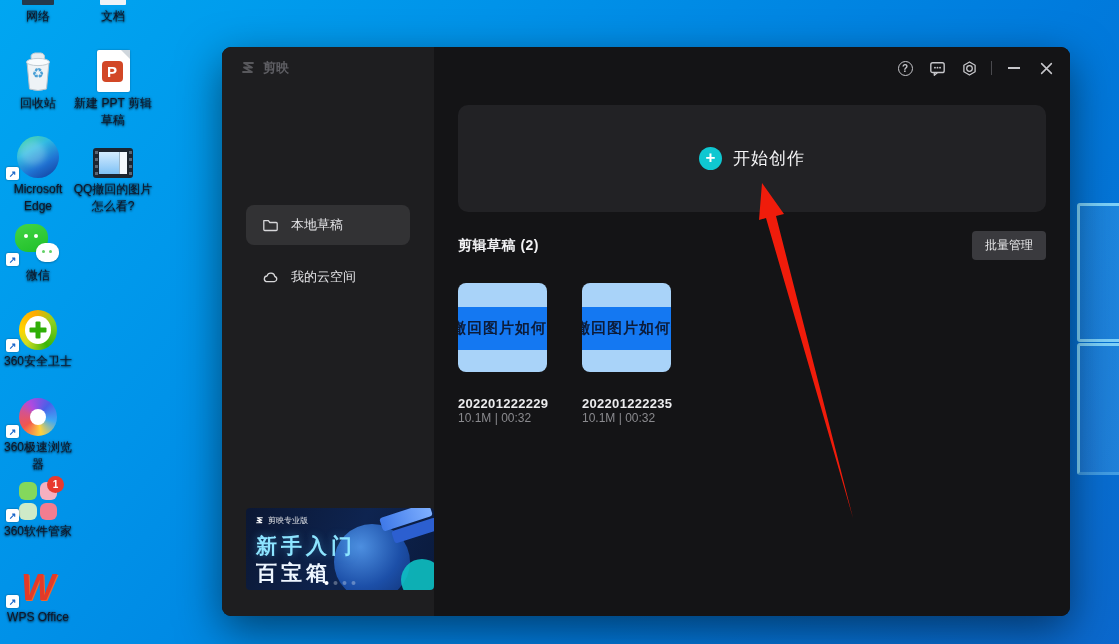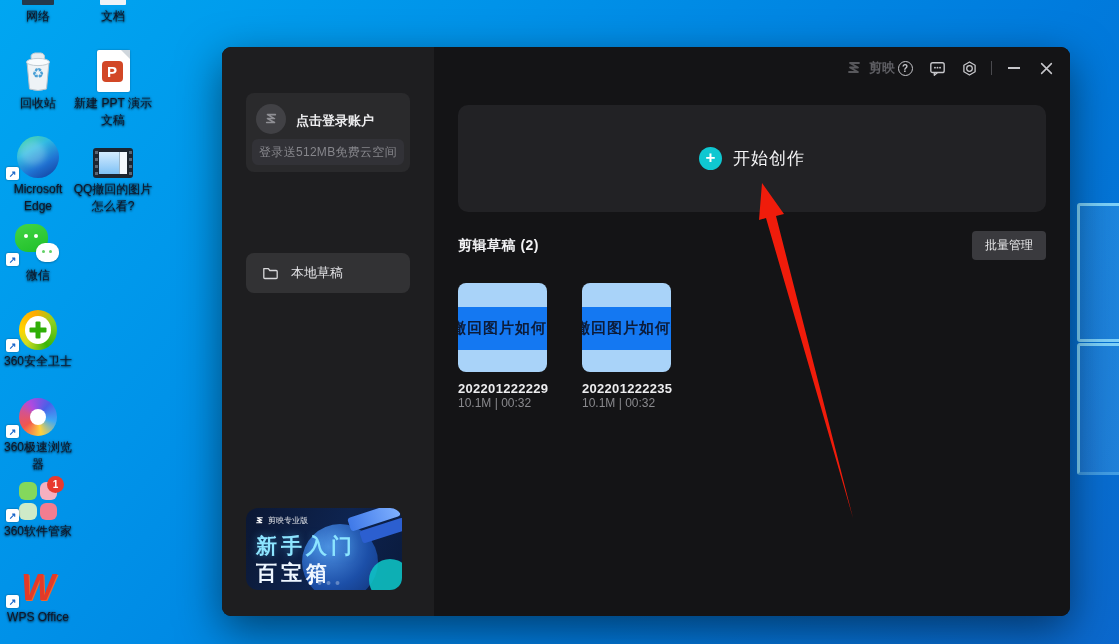--- a/index.html
+++ b/index.html
@@ -69,41 +69,41 @@
   .beam{position:absolute;border:3px solid rgba(150,228,255,.8);border-radius:3px;
     background:linear-gradient(90deg,rgba(255,255,255,.08),rgba(120,210,255,.25));}
   #beam1{left:1077px;top:203px;width:60px;height:133px;}
   #beam2{left:1077px;top:343px;width:60px;height:126px;border-bottom-color:rgba(150,228,255,.3);}
   
   .window{position:absolute;left:222px;top:47px;width:848px;height:569px;border-radius:9px;overflow:hidden;
     background:#141416;box-shadow:0 14px 44px rgba(0,0,0,.5);}
   .sidebar{position:absolute;left:0;top:0;width:212px;height:100%;background:#1e1e20;}
   .mainarea{position:absolute;left:212px;top:0;right:0;height:100%;background:#141416;}
   .titlebar{position:absolute;left:0;top:0;width:100%;height:42px;display:flex;align-items:center;
-    justify-content:flex-end;padding:0 14px 0 18px;box-sizing:border-box;z-index:5;}
+    justify-content:space-between;padding:0 14px 0 18px;box-sizing:border-box;z-index:5;}
   .tb-left{display:flex;align-items:center;gap:7px;color:#5e5e63;font-size:13px;font-weight:bold;}
   .tb-right{display:flex;align-items:center;gap:12px;color:#c6c6ca;}
   .tb-ic{width:20px;height:20px;display:flex;align-items:center;justify-content:center;cursor:pointer;}
   .help-ring{width:15px;height:15px;border:1.4px solid currentColor;border-radius:50%;
     display:flex;align-items:center;justify-content:center;font-size:10px;font-weight:bold;box-sizing:border-box;}
   .tb-sep{width:1px;height:14px;background:#4a4a4e;}
   .minbar{width:12px;height:1.6px;background:currentColor;}
   
   .login-card{position:absolute;left:24px;top:46px;width:164px;height:79px;background:#2a2a2c;border-radius:8px;cursor:pointer;}
   .avatar{position:absolute;left:10px;top:11px;width:30px;height:30px;border-radius:50%;background:#414145;
     display:flex;align-items:center;justify-content:center;color:#8f8f94;}
   .login-title{position:absolute;left:50px;top:19px;font-size:13px;font-weight:bold;color:#ededef;}
   .login-pill{position:absolute;left:6px;bottom:7px;width:152px;height:26px;background:#323237;border-radius:6px;
     color:#86868b;font-size:12px;display:flex;align-items:center;justify-content:center;letter-spacing:.3px;}
   .menu{position:absolute;left:24px;top:158px;width:164px;display:flex;flex-direction:column;gap:12px;}
   .mi{height:40px;display:flex;align-items:center;gap:13px;padding-left:16px;border-radius:8px;
-    color:#e4e4e7;font-size:13px;cursor:pointer;box-sizing:border-box;margin-top:48px;}
+    color:#e4e4e7;font-size:13px;cursor:pointer;box-sizing:border-box;}
   .mi.active{background:#323234;}
   .mi svg{flex:none;}
-  .banner{position:absolute;left:24px;bottom:26px;width:156px;height:82px;border-radius:12px;overflow:hidden;cursor:pointer;
+  .banner{position:absolute;left:24px;bottom:26px;width:188px;height:82px;border-radius:4px;overflow:hidden;cursor:pointer;
     background:linear-gradient(115deg,#0b1733 0%,#0e2450 55%,#0a1a3c 100%);}
   .b-sphere{position:absolute;right:24px;top:16px;width:76px;height:76px;border-radius:50%;
     background:radial-gradient(circle at 35% 30%,#4d8fe0,#1c4fa8 55%,#0f2f70);}
   .b-rib1{position:absolute;right:2px;top:2px;width:52px;height:14px;background:linear-gradient(90deg,#3f79e8,#7fb0ff);
     border-radius:3px;transform:rotate(-18deg);}
   .b-rib2{position:absolute;right:-4px;top:16px;width:46px;height:13px;background:#2c5fd0;border-radius:3px;transform:rotate(-18deg);}
   .b-teal{position:absolute;right:-9px;bottom:-11px;width:42px;height:42px;border-radius:50%;background:#0ec9c9;opacity:.85;}
   .b-brand{position:absolute;left:9px;top:7px;display:flex;gap:4px;align-items:center;color:rgba(255,255,255,.85);font-size:8px;}
   .b-l1{position:absolute;left:10px;top:24px;font-size:21px;font-weight:800;letter-spacing:4px;color:#8de5ff;
     text-shadow:0 0 8px rgba(80,200,255,.4);}
@@ -119,21 +119,21 @@
   .create-label{color:#f4f4f6;font-size:17px;font-weight:normal;letter-spacing:1px;}
   .drafts-head{position:absolute;left:24px;top:184px;width:588px;display:flex;align-items:center;justify-content:space-between;}
   .d-title{font-size:14px;font-weight:bold;color:#f2f2f4;letter-spacing:.5px;}
   .batch{background:#3a3a3e;border:none;border-radius:4px;color:#eaeaec;font-size:12px;padding:6px 13px;cursor:pointer;
     font-family:inherit;}
   .cards{position:absolute;left:24px;top:236px;display:flex;gap:35px;}
   .card{width:89px;cursor:pointer;}
   .thumb{width:89px;height:89px;border-radius:8px;background:#a9d3f9;position:relative;overflow:hidden;}
   .tband{position:absolute;left:0;top:24px;width:100%;height:43px;background:#1478f2;display:flex;align-items:center;overflow:hidden;}
   .tband span{white-space:nowrap;font-size:15px;font-weight:600;color:#0c1c3a;margin-left:-7px;letter-spacing:1px;}
-  .c-name{margin-top:9px;font-size:13px;font-weight:bold;color:#ececee;letter-spacing:.3px;}
+  .c-name{margin-top:24px;font-size:13px;font-weight:bold;color:#ececee;letter-spacing:.3px;}
   .c-meta{font-size:12px;color:#8a8a8e;}
   
   .arrow-overlay{position:absolute;left:0;top:0;width:1119px;height:644px;pointer-events:none;z-index:50;}
 </style>
 </head>
 <body>
 
 <div class="dicon" id="di-network">
   <div class="ig">
       <div class="sliver-net"></div>
@@ -158,21 +158,21 @@
     </div>
   </div>
   <div class="label">回收站</div>
 </div>
 <div class="dicon" id="di-ppt">
   <div class="ig">
     <div class="ppt-page">
         <div class="ppt-p">P</div>
       </div>
   </div>
-  <div class="label">新建 PPT 演示文稿</div>
+  <div class="label">新建 PPT 剪辑草稿</div>
 </div>
 <div class="dicon" id="di-edge">
   <div class="ig">
     <div class="edge-c"></div>
     <span class="sc">↗</span>
   </div>
   <div class="label">Microsoft Edge</div>
 </div>
 <div class="dicon" id="di-qq">
   <div class="ig">
@@ -230,36 +230,33 @@
   </div>
   <div class="label">WPS Office</div>
 </div>
 
 <div class="beam" id="beam1"></div>
 <div class="beam" id="beam2"></div>
 
 <div class="window">
 
   <aside class="sidebar">
-    <div class="login-card">
-      <div class="avatar">
-        <svg width="14" height="14" viewBox="0 0 16 16">
-          <path d="M13 3 H4 l8 4.5 H4 l8 4.5 H3" stroke="currentColor" stroke-width="1.8" fill="none" stroke-linejoin="round" stroke-linecap="round"></path>
-        </svg>
-      </div>
-      <div class="login-title">点击登录账户</div>
-      <div class="login-pill">登录送512MB免费云空间</div>
-    </div>
 
     <nav class="menu">
       <div class="mi active">
         <svg width="16" height="16" viewBox="0 0 16 16">
           <path d="M1.8 3.6 h4.6 l1.4 1.9 h6.4 a1 1 0 0 1 1 1 v6 a1 1 0 0 1 -1 1 h-11.4 a1 1 0 0 1 -1 -1 z" stroke="#d8d8da" stroke-width="1.3" fill="none" stroke-linejoin="round"></path>
         </svg>
         <span>本地草稿</span>
+      </div>
+      <div class="mi">
+        <svg width="16" height="16" viewBox="0 0 16 16">
+          <path d="M4.2 12.6 h8.2 a2.6 2.6 0 0 0 .4 -5.1 a4 4 0 0 0 -7.8 -.5 a2.9 2.9 0 0 0 -.8 5.6 z" stroke="#d8d8da" stroke-width="1.3" fill="none" stroke-linejoin="round"></path>
+        </svg>
+        <span>我的云空间</span>
       </div>
     </nav>
 
     <div class="banner">
       <div class="b-sphere"></div>
       <div class="b-rib1"></div>
       <div class="b-rib2"></div>
       <div class="b-teal"></div>
       <div class="b-brand">
         <svg width="9" height="9" viewBox="0 0 16 16">

